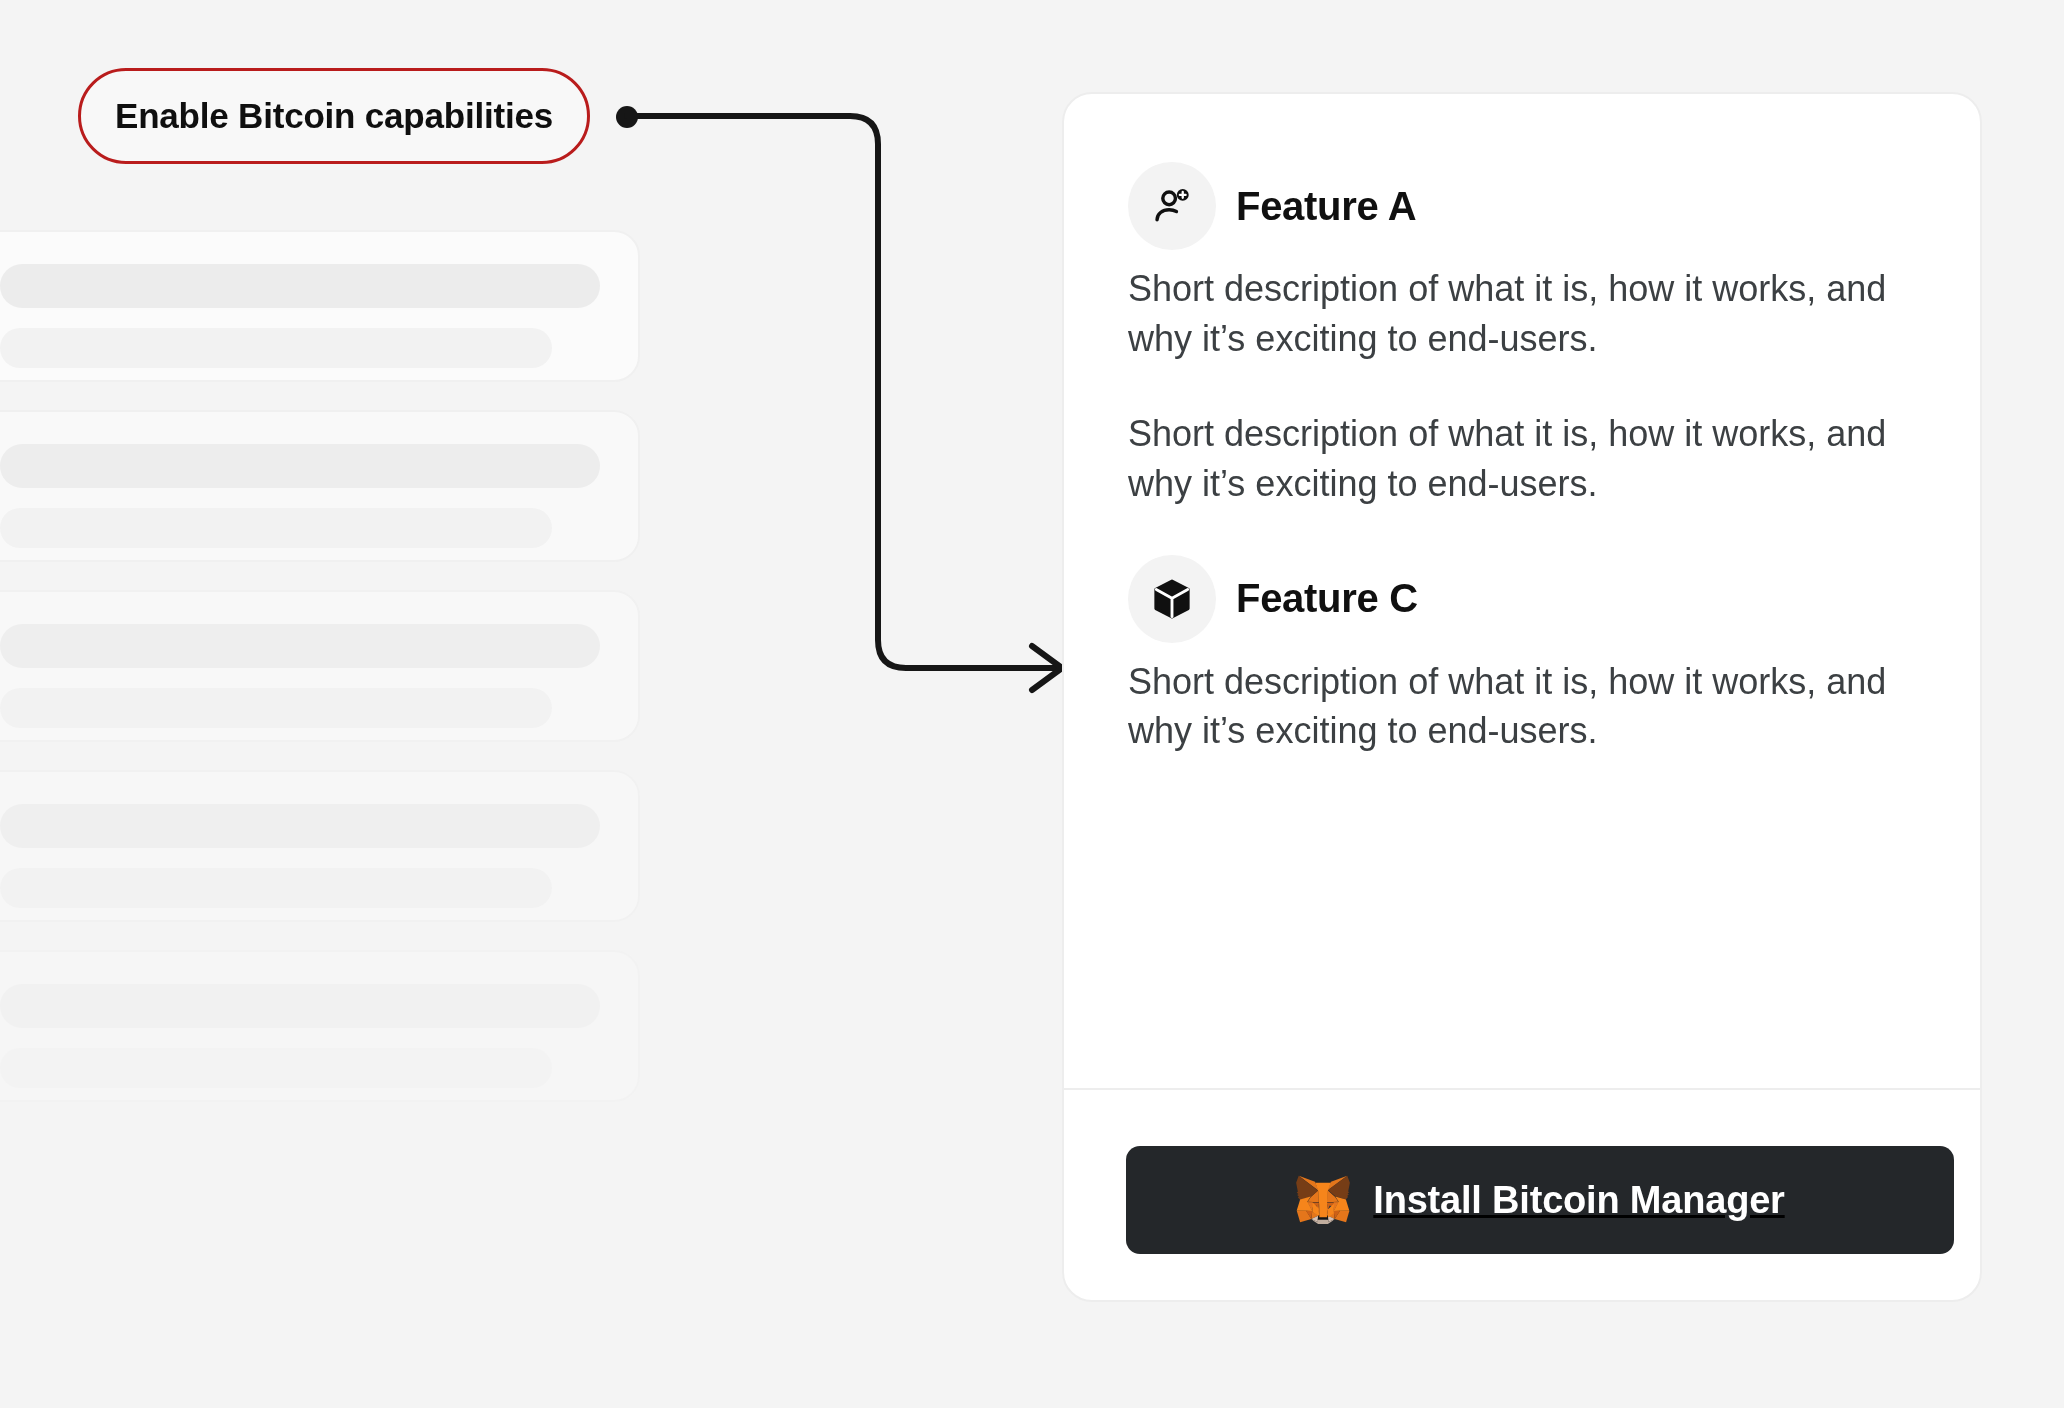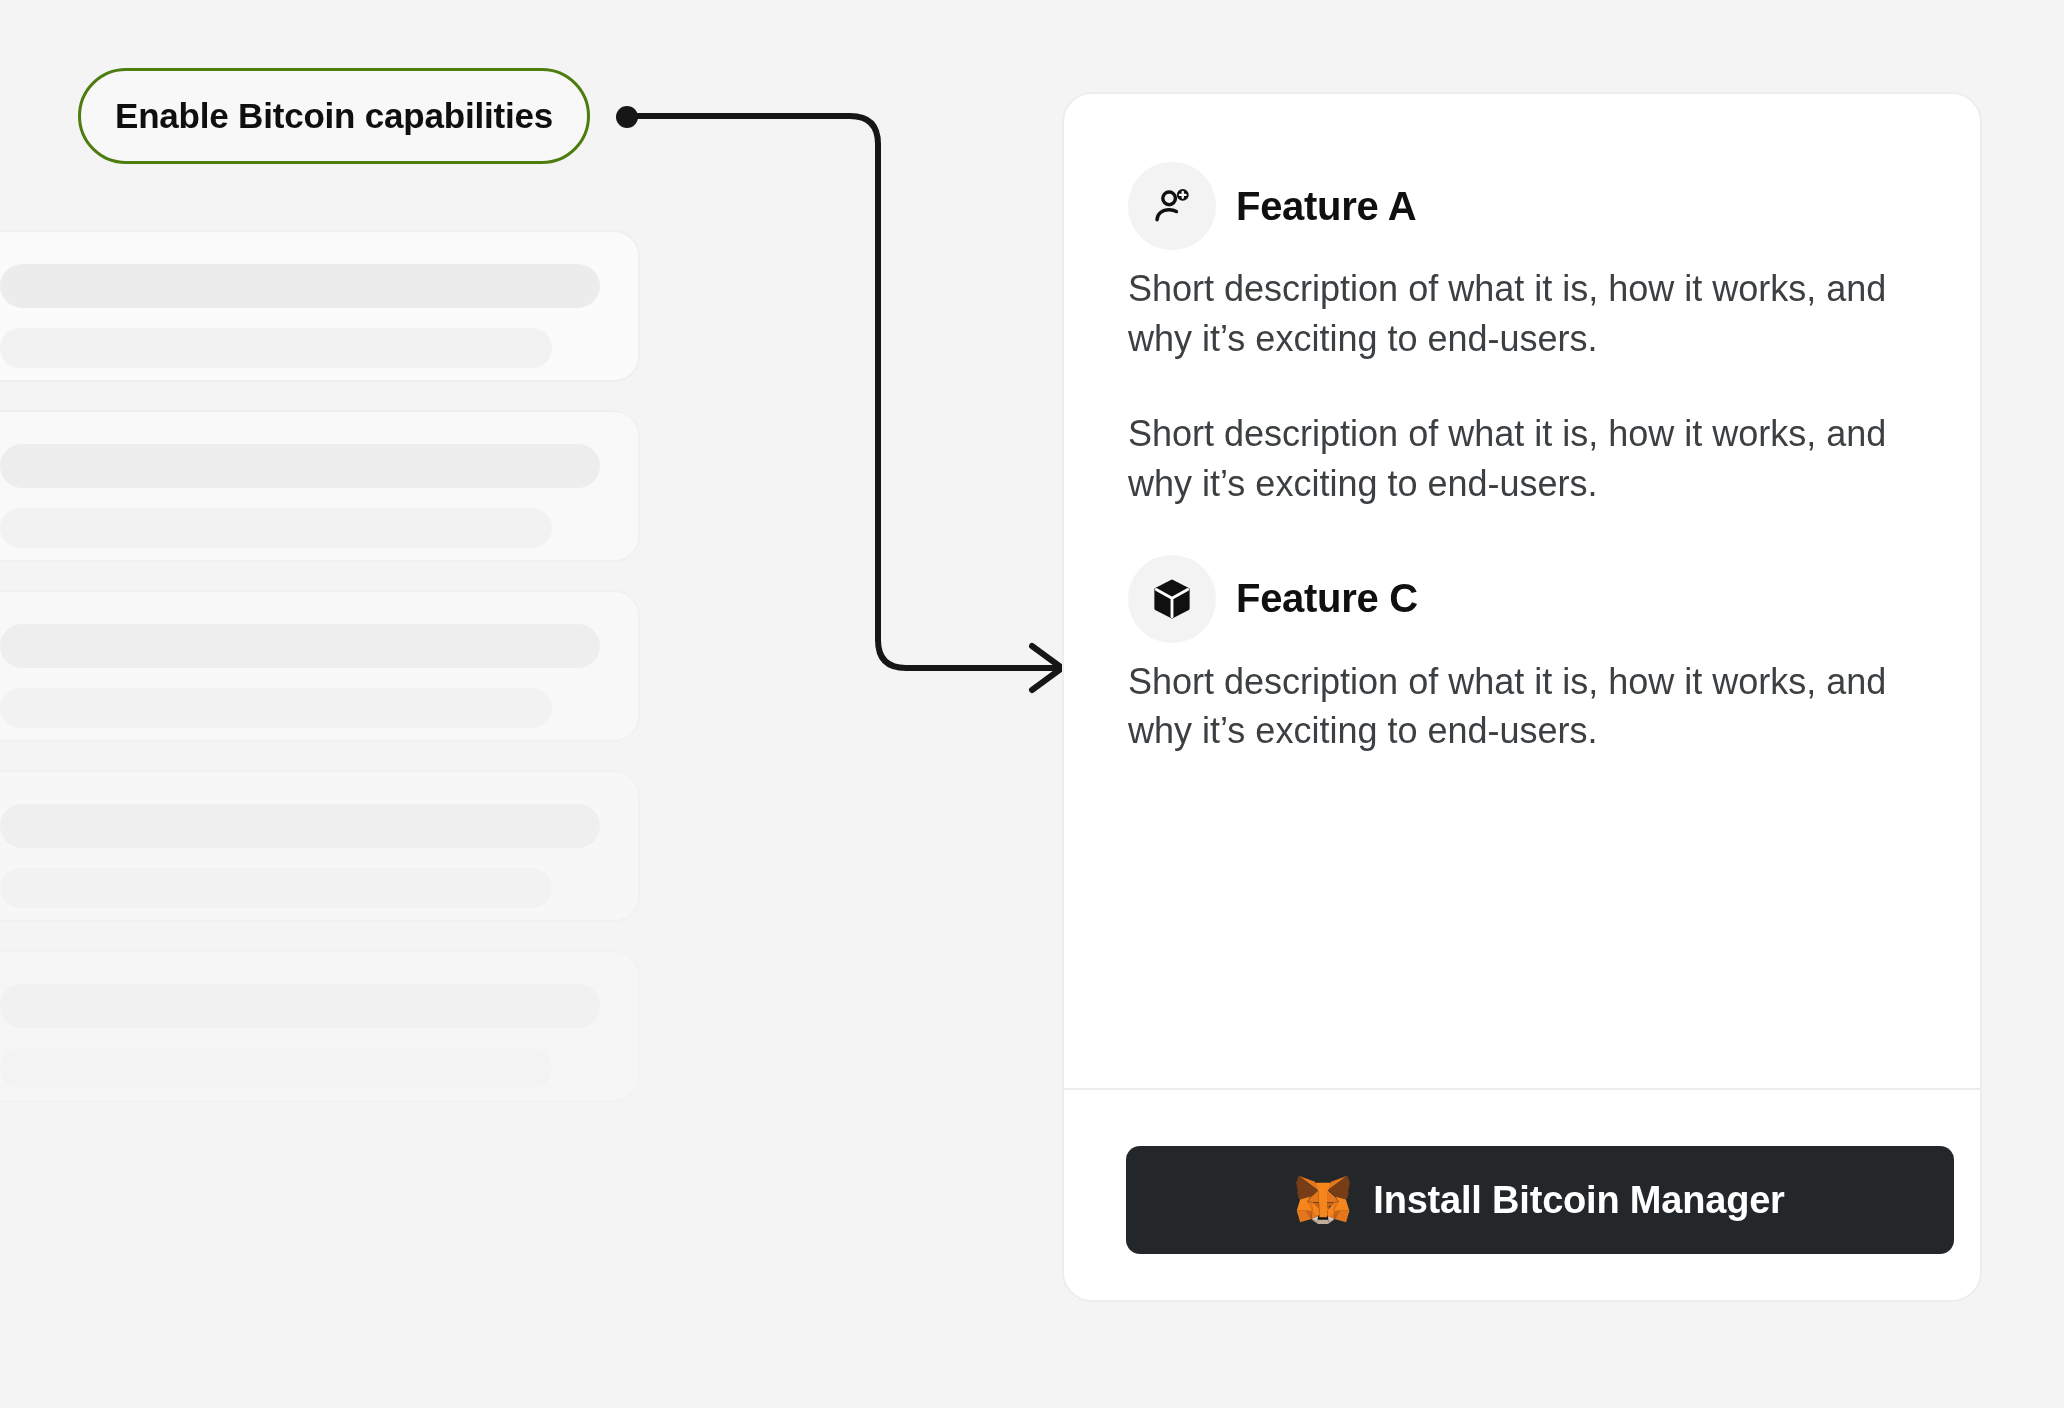--- a/index.html
+++ b/index.html
@@ -14,21 +14,21 @@
     overflow: hidden;
     position: relative;
   }
 
   
   .callout {
     position: absolute;
     left: 78px;
     top: 68px;
     height: 96px;
-    border: 3px solid #4d7c0f;
+    border: 3px solid #b91c1c;
     border-radius: 48px;
     background: #f8f8f8;
     display: flex;
     align-items: center;
     padding: 0 34px;
     box-sizing: border-box;
   }
   .callout-label {
     font-size: 35px;
     font-weight: 700;
@@ -143,20 +143,21 @@
   }
 
   .panel-divider {
     height: 2px;
     background: #ededed;
     margin: 18px 0 0 0;
   }
 
   .panel-footer {
     padding: 56px 26px 46px 62px;
+    text-decoration: underline;
   }
   .install-button {
     width: 100%;
     height: 108px;
     background: #24272a;
     border: none;
     border-radius: 14px;
     display: flex;
     align-items: center;
     justify-content: center;

